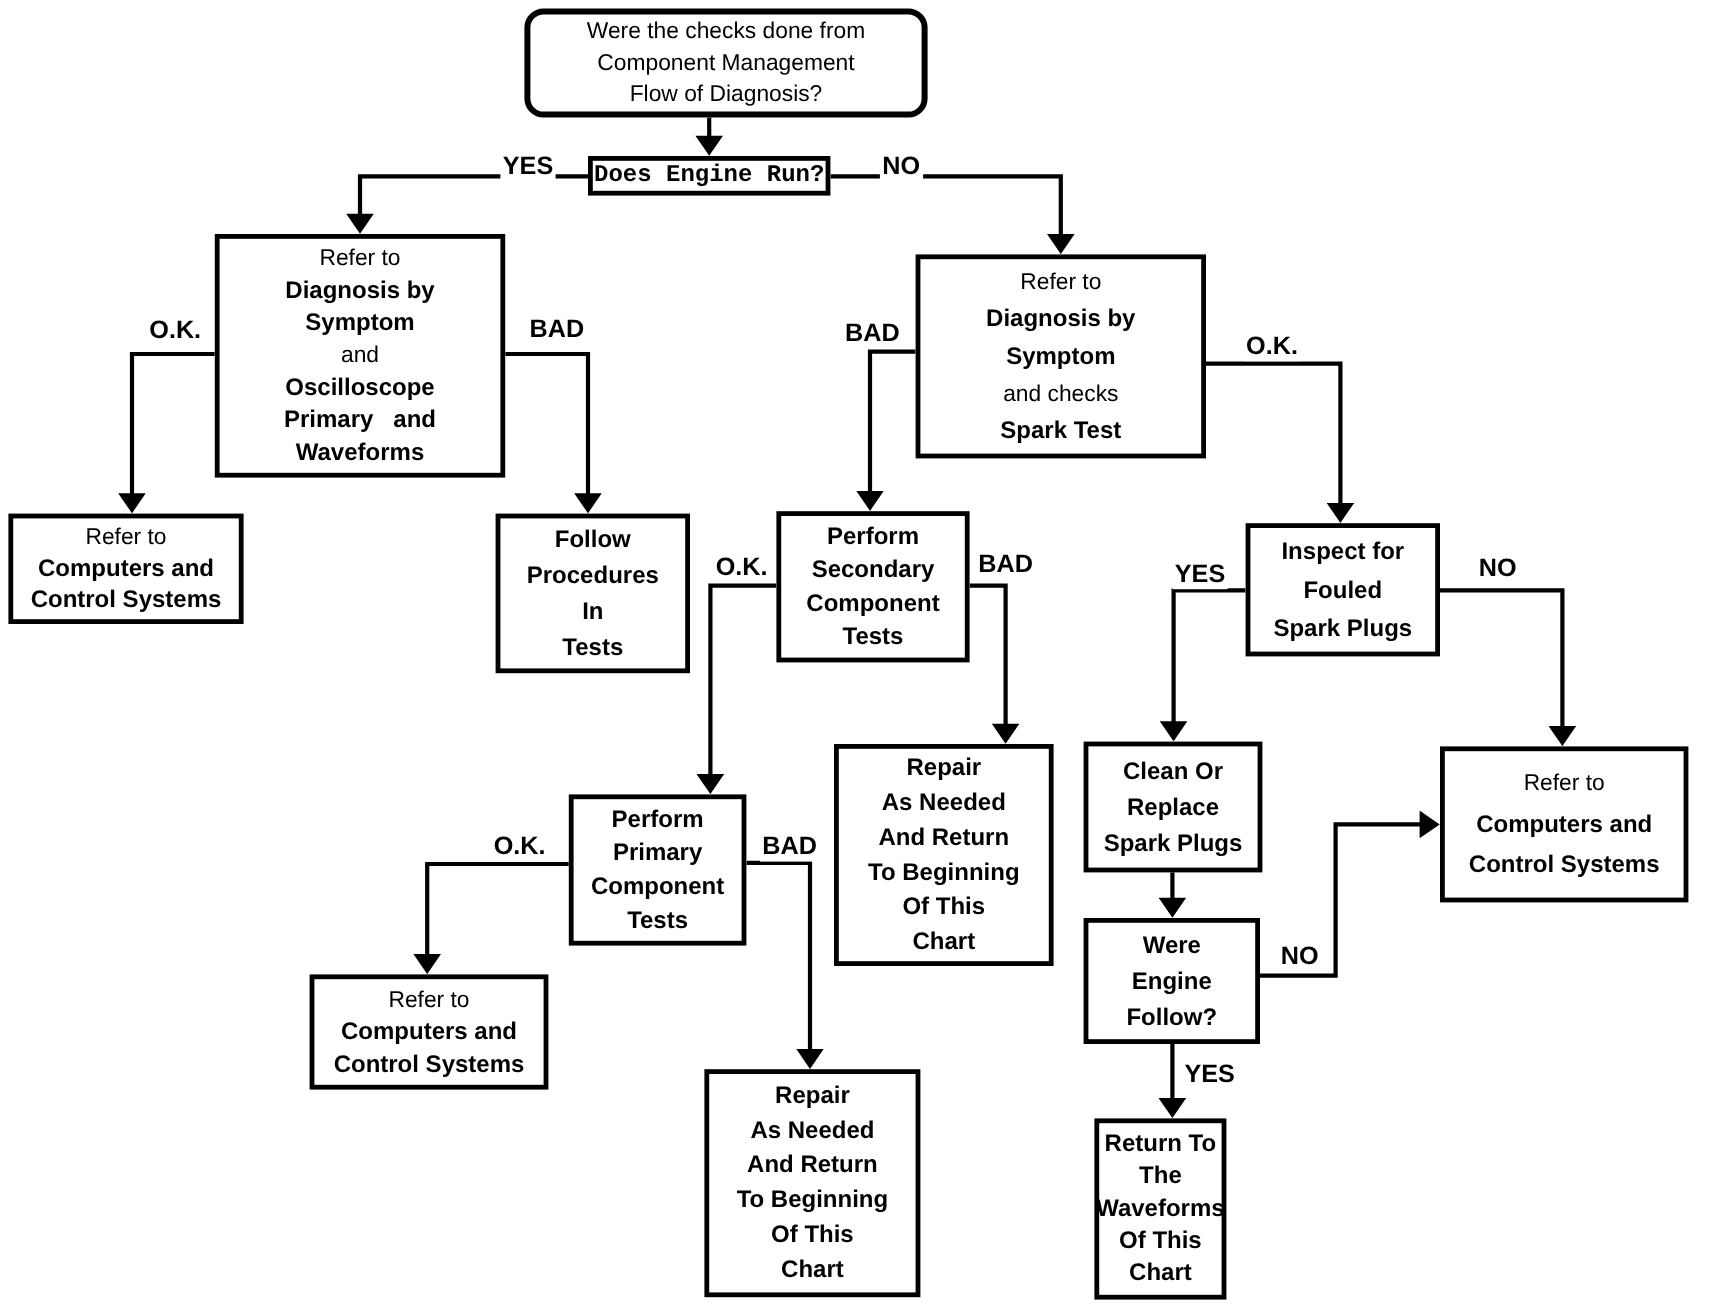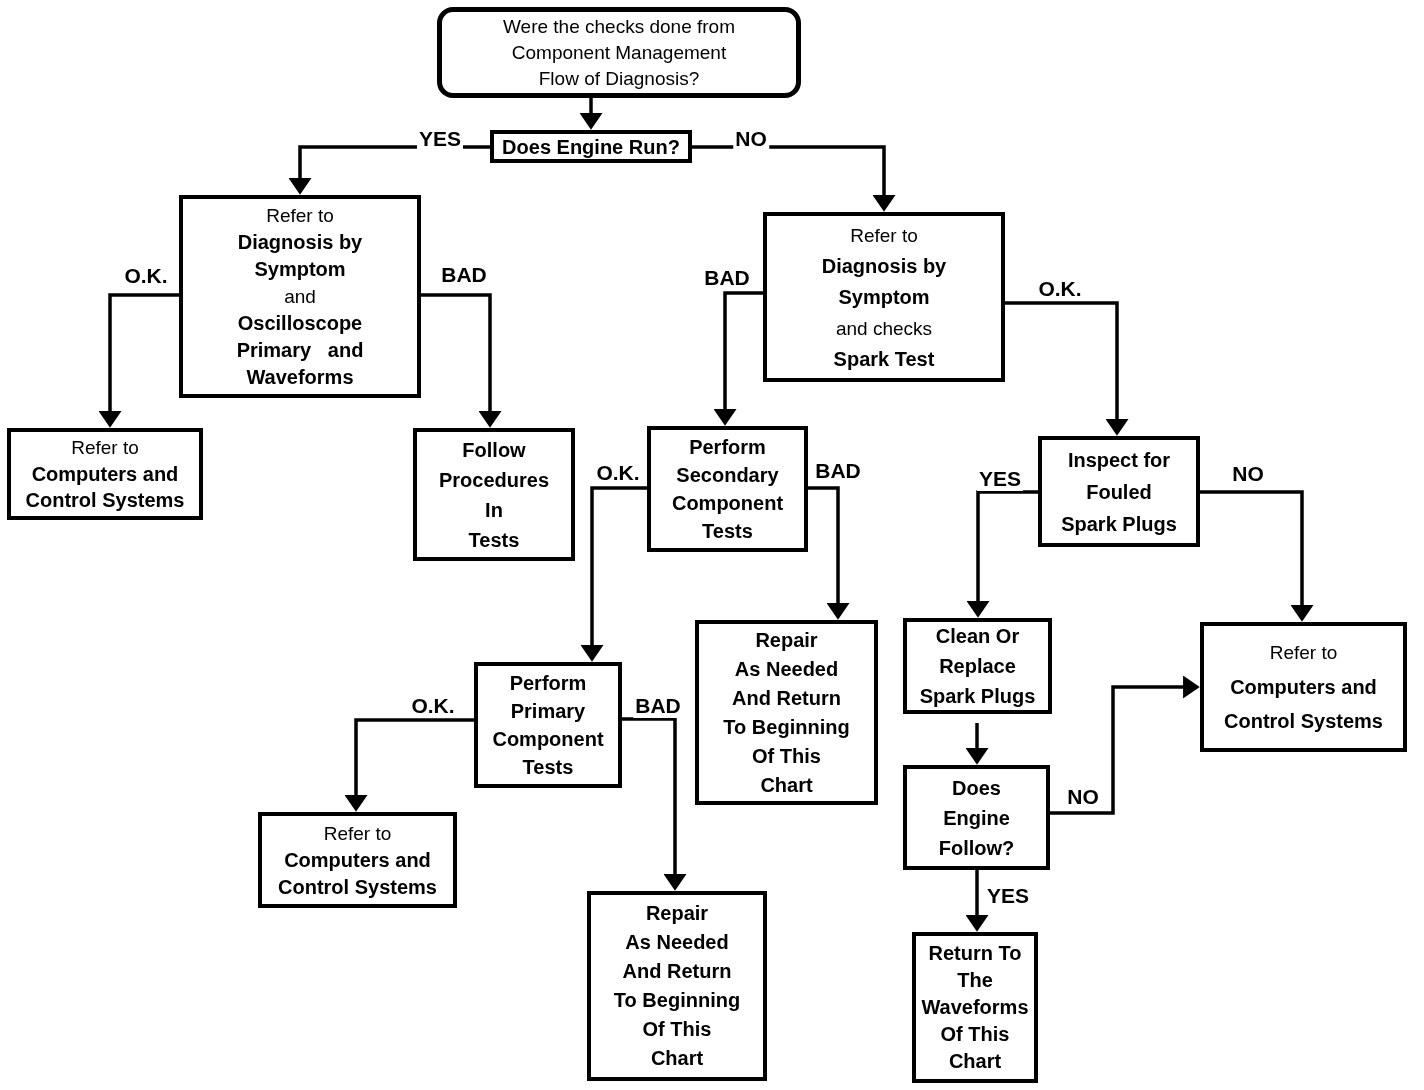--- a/index.html
+++ b/index.html
@@ -80,27 +80,27 @@
       <polyline points="808,488 838,488 838,616" class="edge-line" marker-end="url(#arrowhead)"></polyline>
       <polyline points="1038,492 978,492 978,614" class="edge-line" marker-end="url(#arrowhead)"></polyline>
       <polyline points="1200,492 1302,492 1302,618" class="edge-line" marker-end="url(#arrowhead)"></polyline>
       <polyline points="474,720 356,720 356,808" class="edge-line" marker-end="url(#arrowhead)"></polyline>
       <polyline points="622,719 675,719 675,887" class="edge-line" marker-end="url(#arrowhead)"></polyline>
       <polyline points="977,723 977,761" class="edge-line" marker-end="url(#arrowhead)"></polyline>
       <polyline points="1050,813 1113,813 1113,687 1196,687" class="edge-line" marker-end="url(#arrowhead)"></polyline>
       <polyline points="977,870 977,928" class="edge-line" marker-end="url(#arrowhead)"></polyline>
     </svg>
   <div id="node-layer">
-      <div class="node rounded" style="left: 437px; top: 7px; width: 364px; height: 91px;">
+      <div class="node rounded" style="left: 437px; top: 7px; width: 336px; height: 91px;">
         <div class="node-line regular" style="line-height: 26px;">Were the checks done from</div>
         <div class="node-line regular" style="line-height: 26px;">Component Management</div>
         <div class="node-line regular" style="line-height: 26px;">Flow of Diagnosis?</div>
       </div>
       <div class="node" style="left: 490px; top: 130px; width: 202px; height: 33px;">
-        <div class="node-line bold" style="line-height: 20px;">Does Engine Run?</div>
+        <div class="node-line bold" style="line-height: 20px; font-family: Liberation Mono, monospace;">Does Engine Run?</div>
       </div>
       <div class="node" style="left: 179px; top: 195px; width: 242px; height: 203px;">
         <div class="node-line regular" style="line-height: 27px;">Refer to</div>
         <div class="node-line bold" style="line-height: 27px;">Diagnosis by</div>
         <div class="node-line bold" style="line-height: 27px;">Symptom</div>
         <div class="node-line regular" style="line-height: 27px; text-align: right;">and</div>
         <div class="node-line bold" style="line-height: 27px;">Oscilloscope</div>
         <div class="node-line bold" style="line-height: 27px;">Primary   and</div>
         <div class="node-line bold" style="line-height: 27px;">Waveforms</div>
       </div>
@@ -140,49 +140,49 @@
         <div class="node-line bold" style="line-height: 28px;">Tests</div>
       </div>
       <div class="node" style="left: 695px; top: 620px; width: 183px; height: 185px;">
         <div class="node-line bold" style="line-height: 29px;">Repair</div>
         <div class="node-line bold" style="line-height: 29px;">As Needed</div>
         <div class="node-line bold" style="line-height: 29px;">And Return</div>
         <div class="node-line bold" style="line-height: 29px;">To Beginning</div>
         <div class="node-line bold" style="line-height: 29px;">Of This</div>
         <div class="node-line bold" style="line-height: 29px;">Chart</div>
       </div>
-      <div class="node" style="left: 903px; top: 618px; width: 149px; height: 96px;">
+      <div class="node" style="left: 903px; top: 618px; width: 149px; height: 109px;">
         <div class="node-line bold" style="line-height: 30px;">Clean Or</div>
         <div class="node-line bold" style="line-height: 30px;">Replace</div>
         <div class="node-line bold" style="line-height: 30px;">Spark Plugs</div>
       </div>
       <div class="node" style="left: 1200px; top: 622px; width: 207px; height: 130px;">
         <div class="node-line regular" style="line-height: 34px;">Refer to</div>
         <div class="node-line bold" style="line-height: 34px;">Computers and</div>
         <div class="node-line bold" style="line-height: 34px;">Control Systems</div>
       </div>
       <div class="node" style="left: 903px; top: 765px; width: 147px; height: 105px;">
-        <div class="node-line bold" style="line-height: 30px;">Does</div>
+        <div class="node-line bold" style="line-height: 30px;">Were</div>
         <div class="node-line bold" style="line-height: 30px;">Engine</div>
         <div class="node-line bold" style="line-height: 30px;">Follow?</div>
       </div>
       <div class="node" style="left: 258px; top: 812px; width: 199px; height: 96px;">
         <div class="node-line regular" style="line-height: 27px;">Refer to</div>
         <div class="node-line bold" style="line-height: 27px;">Computers and</div>
         <div class="node-line bold" style="line-height: 27px;">Control Systems</div>
       </div>
       <div class="node" style="left: 587px; top: 891px; width: 180px; height: 190px;">
         <div class="node-line bold" style="line-height: 29px;">Repair</div>
         <div class="node-line bold" style="line-height: 29px;">As Needed</div>
         <div class="node-line bold" style="line-height: 29px;">And Return</div>
         <div class="node-line bold" style="line-height: 29px;">To Beginning</div>
         <div class="node-line bold" style="line-height: 29px;">Of This</div>
         <div class="node-line bold" style="line-height: 29px;">Chart</div>
       </div>
-      <div class="node" style="left: 912px; top: 932px; width: 126px; height: 151px;">
+      <div class="node" style="left: 912px; top: 932px; width: 110px; height: 151px;">
         <div class="node-line bold" style="line-height: 27px;">Return To</div>
         <div class="node-line bold" style="line-height: 27px;">The</div>
         <div class="node-line bold" style="line-height: 27px;">Waveforms</div>
         <div class="node-line bold" style="line-height: 27px;">Of This</div>
         <div class="node-line bold" style="line-height: 27px;">Chart</div>
       </div>
       <div class="edge-label" style="left: 440px; top: 139px;">YES</div>
       <div class="edge-label" style="left: 751px; top: 139px;">NO</div>
       <div class="edge-label" style="left: 146px; top: 276px;">O.K.</div>
       <div class="edge-label" style="left: 464px; top: 275px;">BAD</div>

